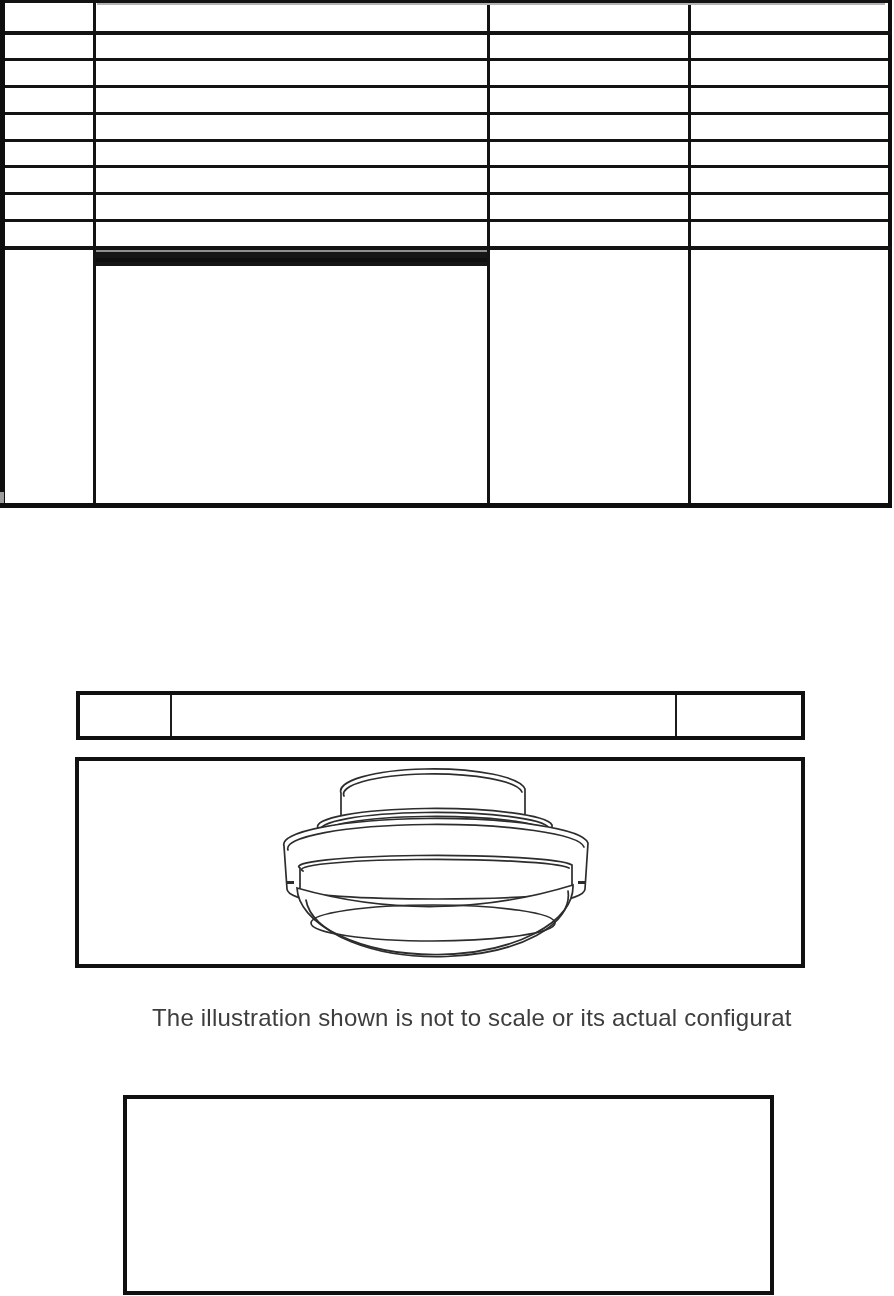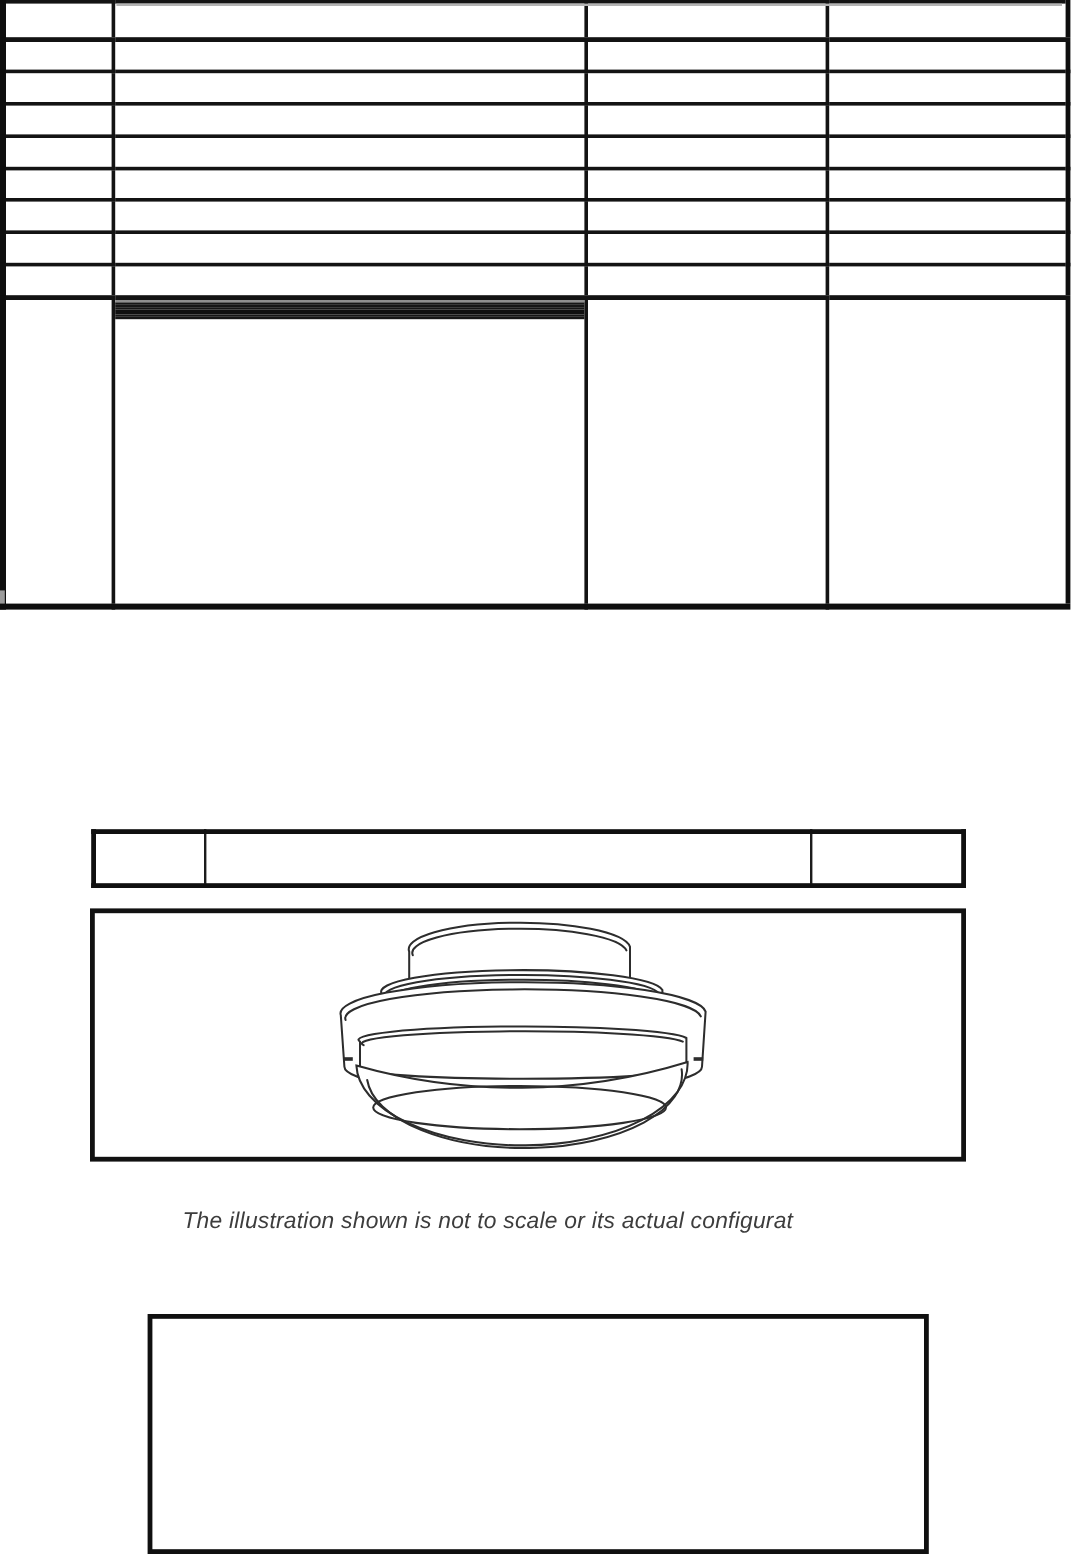--- a/index.html
+++ b/index.html
@@ -50,21 +50,21 @@
   #mid-table td { padding:0; border-left:2px solid #1c1c1c; }
   #mid-table td.first { border-left:none; }
 
   
   #fig-box  { left:75px; top:757px; width:730px; height:211px; border:4px solid #111111; background:#ffffff; }
   #fig-svg  { left:75px; top:757px; z-index:2; }
 
   
   #caption {
     left:152px; top:1004px; width:560px;
-    font-style:italic; font-size:19px; line-height:28px;
+    font-size:24px; line-height:28px;
     color:#3d3d3d; letter-spacing:0.2px; white-space:nowrap;
   }
 
   
   #notes-box { left:123px; top:1095px; width:651px; height:200px; border:4px solid #101010; background:#ffffff; }
 </style>
 </head>
 <body>
 
 <table id="top-table">

